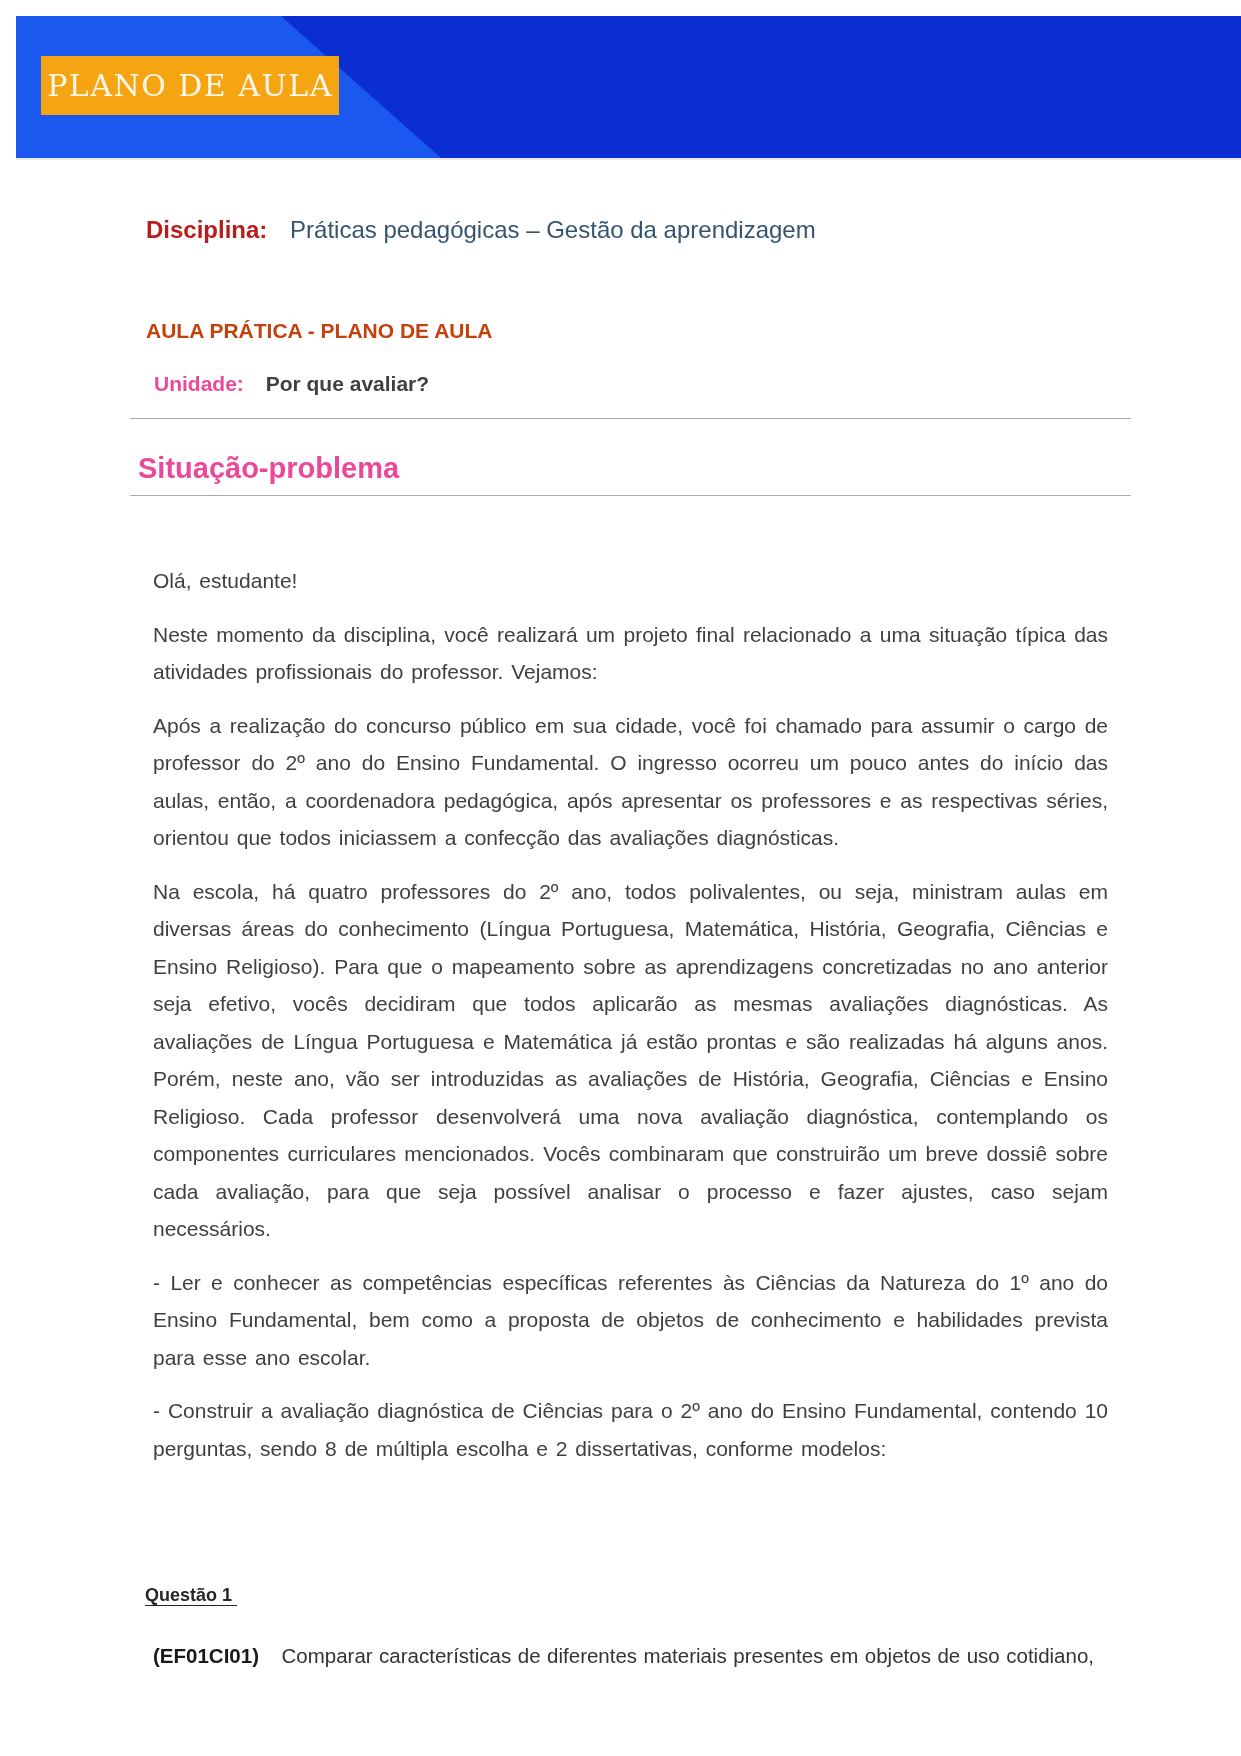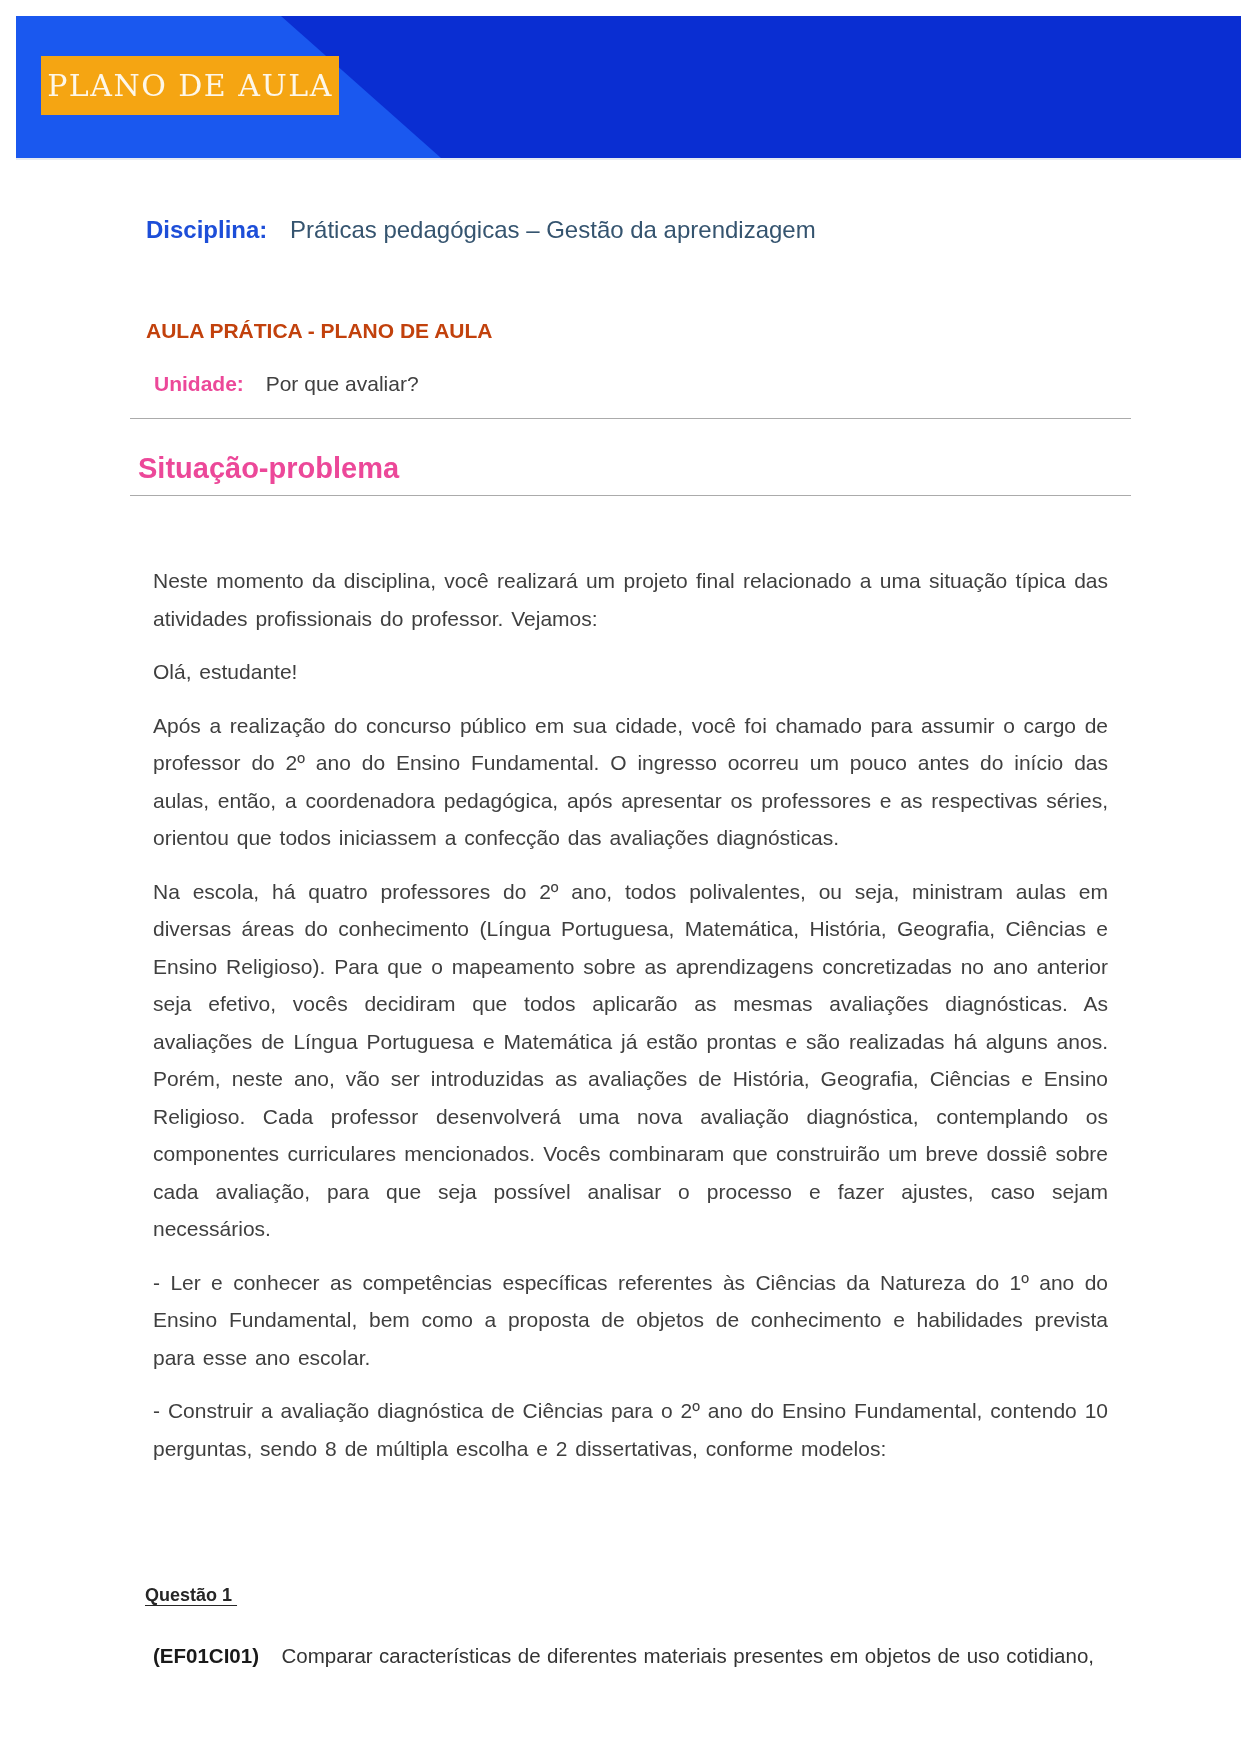--- a/index.html
+++ b/index.html
@@ -50,33 +50,33 @@
     margin-left: 106px;
     width: 1017px;
   }
 
   .doc-title {
     margin-top: 38px;
     font-size: 24px;
     line-height: 32px;
     font-weight: normal;
   }
-  .doc-title .t-label { font-weight: bold; color: #1d4ed8; }
+  .doc-title .t-label { font-weight: bold; color: #b91c1c; }
   .doc-title .t-value { color: #35546f; }
 
   .meta {
     margin-top: 42px;
     font-size: 21px;
     line-height: 37px;
     color: #404040;
   }
   .meta p { margin: 0; }
   .meta .strong { font-weight: bold; color: #c2410c; }
   .meta .m-label { font-weight: bold; color: #ec4899; }
-  .meta .m-value { color: #404040; }
+  .meta .m-value { color: #404040; font-weight: bold; }
 
   hr.rule {
     border: none;
     border-top: 1px solid #ababab;
     height: 0;
     margin: 0;
   }
   .rule-top { margin-top: 52px; }
   .section-title {
     margin: 6px 0 0 0;
@@ -139,22 +139,22 @@
       <span class="m-label">Unidade:</span>
       <span class="m-value">Por que avaliar?</span>
     </p>
   </div>
 
   <hr class="rule rule-top">
   <h2 class="section-title">Situação-problema</h2>
   <hr class="rule rule-bottom">
 
   <div class="body-text">
+    <p>Olá, estudante!</p>
     <p>Neste momento da disciplina, você realizará um projeto final relacionado a uma situação típica das atividades profissionais do professor. Vejamos:</p>
-    <p>Olá, estudante!</p>
     <p>Após a realização do concurso público em sua cidade, você foi chamado para assumir o cargo de professor do 2º ano do Ensino Fundamental. O ingresso ocorreu um pouco antes do início das aulas, então, a coordenadora pedagógica, após apresentar os professores e as respectivas séries, orientou que todos iniciassem a confecção das avaliações diagnósticas.</p>
     <p>Na escola, há quatro professores do 2º ano, todos polivalentes, ou seja, ministram aulas em diversas áreas do conhecimento (Língua Portuguesa, Matemática, História, Geografia, Ciências e Ensino Religioso). Para que o mapeamento sobre as aprendizagens concretizadas no ano anterior seja efetivo, vocês decidiram que todos aplicarão as mesmas avaliações diagnósticas. As avaliações de Língua Portuguesa e Matemática já estão prontas e são realizadas há alguns anos. Porém, neste ano, vão ser introduzidas as avaliações de História, Geografia, Ciências e Ensino Religioso. Cada professor desenvolverá uma nova avaliação diagnóstica, contemplando os componentes curriculares mencionados. Vocês combinaram que construirão um breve dossiê sobre cada avaliação, para que seja possível analisar o processo e fazer ajustes, caso sejam necessários.</p>
     <p>- Ler e conhecer as competências específicas referentes às Ciências da Natureza do 1º ano do Ensino Fundamental, bem como a proposta de objetos de conhecimento e habilidades prevista para esse ano escolar.</p>
     <p>- Construir a avaliação diagnóstica de Ciências para o 2º ano do Ensino Fundamental, contendo 10 perguntas, sendo 8 de múltipla escolha e 2 dissertativas, conforme modelos:</p>
   </div>
 
   <h3 class="question-title">Questão 1&nbsp;</h3>
 
   <p class="question-line">
     <span class="q-code">(EF01CI01)</span>

